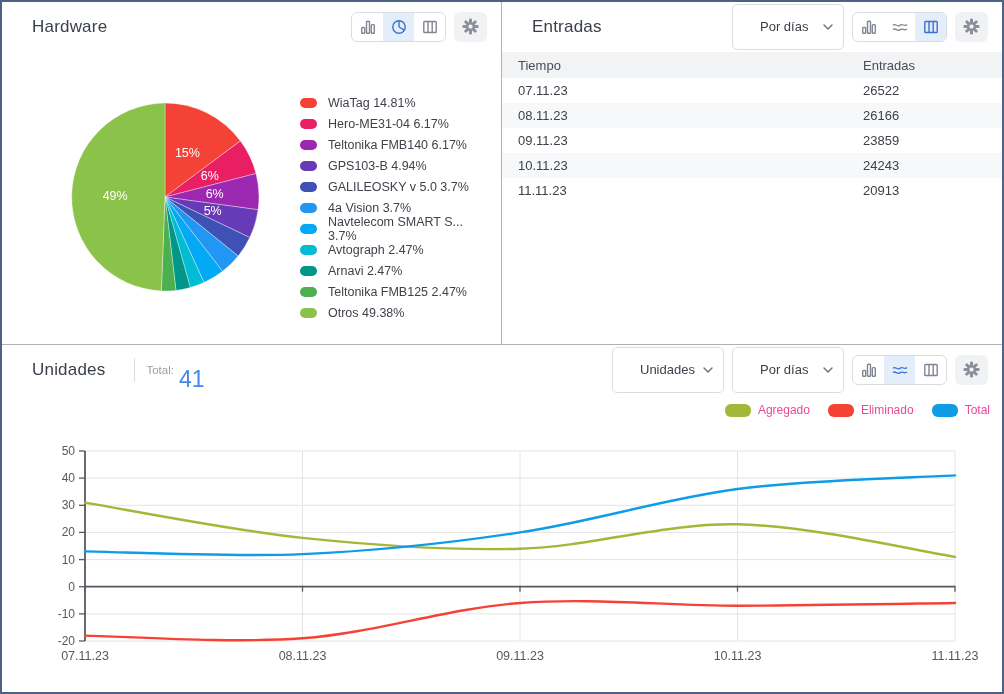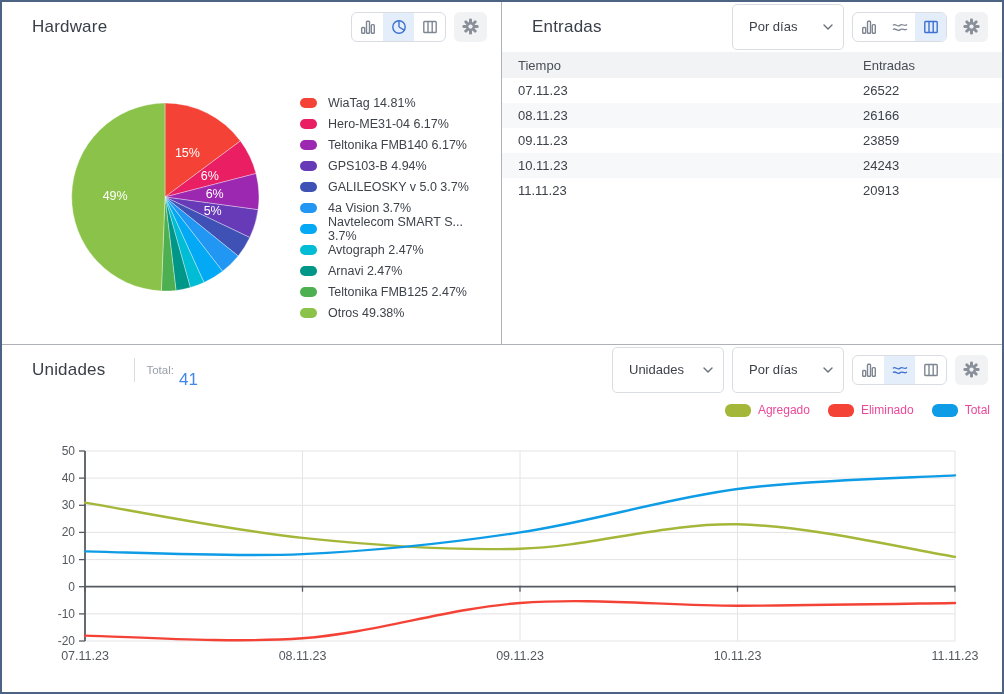--- a/index.html
+++ b/index.html
@@ -11,21 +11,21 @@
   .panel { position:relative; background:#fff; }
   .hardware-panel { width:500px; border-right:1px solid #AEB2B8; }
   .entradas-panel { flex:1; }
   .unidades-panel { height:347px; }
 
   .panel-header { display:flex; align-items:center; padding:9px 14px 6px 14px; height:46px; }
   .panel-title { margin:16px; font-size:17px; font-weight:500; color:#3A4049; letter-spacing:.2px; }
   .header-controls { margin-left:auto; display:flex; align-items:center; gap:8px; }
 
   .select-box { display:flex; align-items:center; justify-content:space-between; width:112px; height:46px;
-                border:1px solid #D9DDE2; border-radius:5px; background:#fff; padding:0 10px 0 16px;
+                border:1px solid #D9DDE2; border-radius:5px; background:#fff; padding:0 10px 0 27px;
                 font-size:13px; color:#3C4149; cursor:pointer; }
   .select-box .chev { color:#6A7077; display:flex; }
 
   .icon-group { display:flex; height:30px; border:1px solid #D9DDE2; border-radius:6px; overflow:hidden; background:#fff; }
   .icon-btn { width:31px; height:28px; border:none; background:transparent; color:#7E8692;
               display:flex; align-items:center; justify-content:center; padding:0; cursor:pointer; }
   .icon-btn.active { background:#E4EDFA; color:#3C71D1; }
   .gear-btn { width:33px; height:30px; border:none; border-radius:6px; background:#F1F2F4; color:#8A9099;
               display:flex; align-items:center; justify-content:center; padding:0; cursor:pointer; }
 
@@ -37,21 +37,21 @@
 
   
   .entradas-table { width:100%; border-collapse:collapse; font-size:13px; color:#3C4149; margin-top:4px; }
   .entradas-table th { background:#F2F3F5; font-weight:400; color:#484D56; height:26px; text-align:left; padding:0 0 0 16px; }
   .entradas-table td { height:25px; padding:0 0 0 16px; }
   .entradas-table tr.alt { background:#F7F8FA; }
 
   
   .title-sep { width:1px; height:24px; background:#D9DCE1; margin:0 11px 0 13px; }
   .total-label { font-size:11.5px; color:#9AA0A8; margin-right:5px; }
-  .total-value { font-size:17px; color:#4487E8;margin-top:20px; }
+  .total-value { font-size:23px; color:#4487E8;margin-top:20px; }
 
   .line-legend { position:absolute; right:12px; top:58px; display:flex; align-items:center; gap:18px; }
   .line-legend .item { display:flex; align-items:center; gap:7px; font-size:12px; color:#ec4899; cursor:pointer; }
   .line-legend .sw { width:26px; height:13px; border-radius:6px; }
 
   .line-svg { position:absolute; left:0; top:85px; }
 </style>
 </head>
 <body>
 

